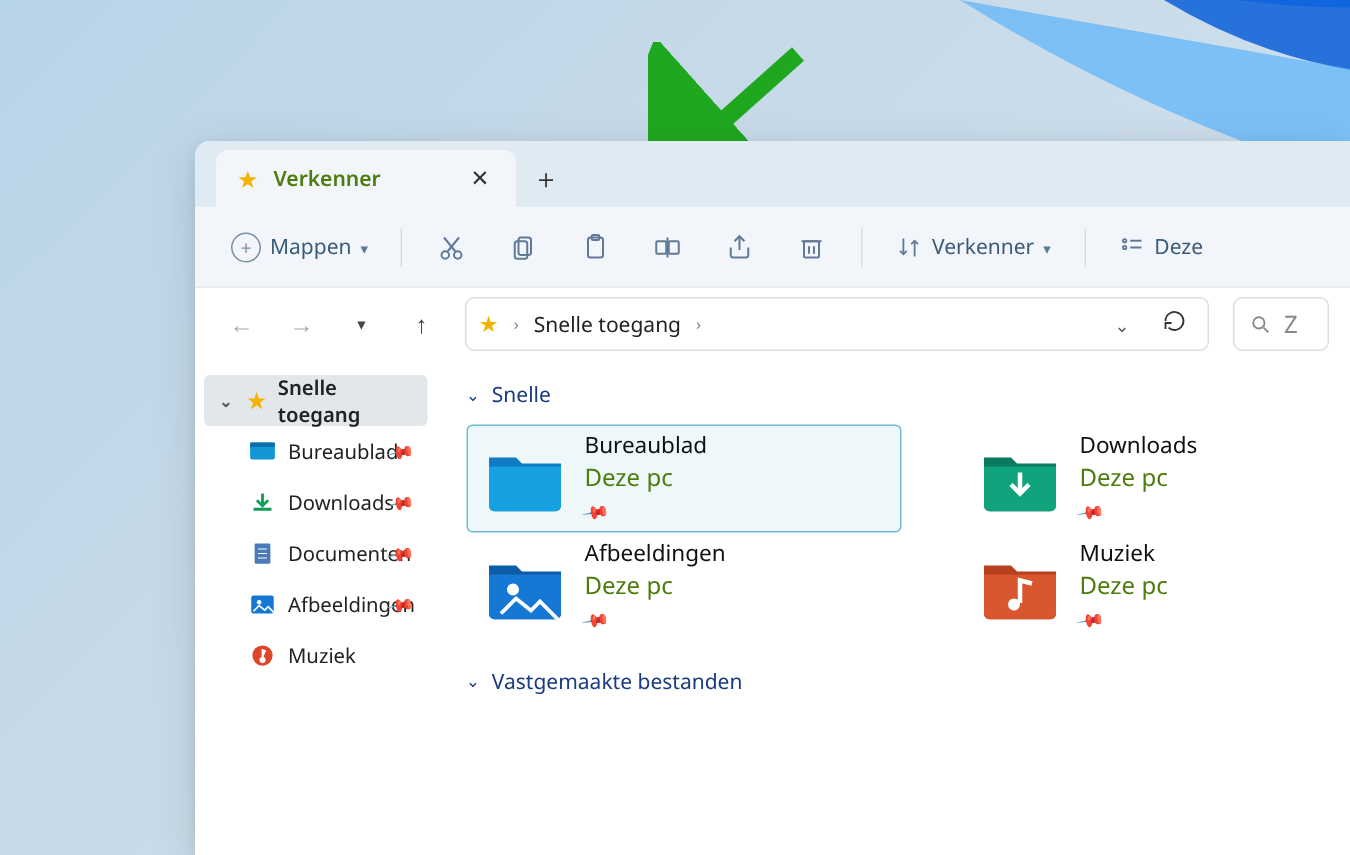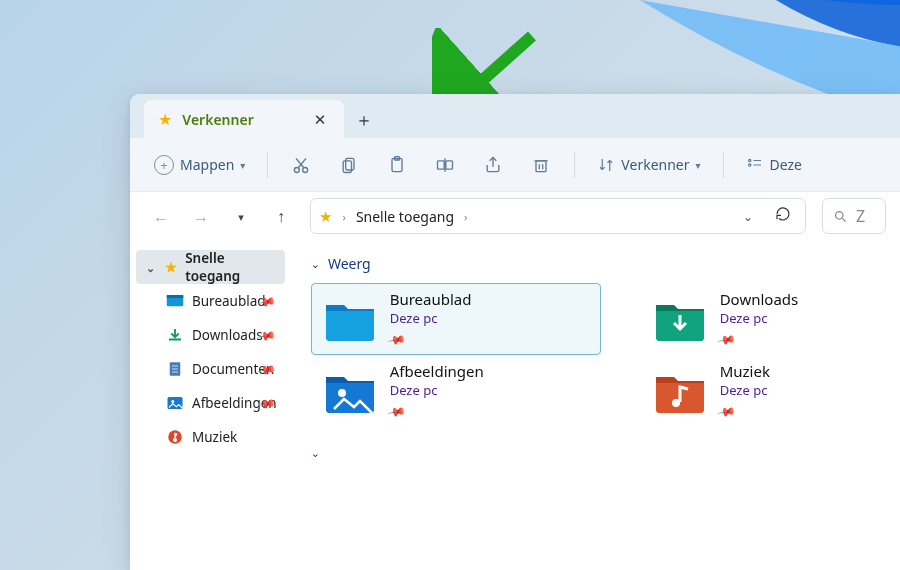--- a/index.html
+++ b/index.html
@@ -65,21 +65,21 @@
   .section-hdr .sc { font-size: 11px; color: #1a3b80; }
   .folder-row { display:flex; gap: 40px; }
   .folder-card {
     width: 290px; height: 72px; display: flex; align-items: center; gap: 14px;
     padding: 8px 12px; border-radius: 4px; border: 1px solid transparent;
   }
   .folder-card.selected { border: 1px solid #6fbad0; background: #eef8fb; }
   .folder-icon { width: 52px; height: 44px; position: relative; }
   .folder-icon svg { width: 100%; height: 100%; }
   .folder-meta .title { font-size: 15px; color: #111; }
-  .folder-meta .sub { font-size: 13px; color: #4c1d95; }
+  .folder-meta .sub { font-size: 16px; color: #4d7c0f; }
   .folder-meta .pin { color: #888; font-size: 12px; transform: rotate(35deg); display: inline-block; margin-top: 2px;}
   .icon-mini { width: 18px; height: 16px; }
   
   .annot-arrow { position: absolute; left: 432px; top: 28px; width: 110px; height: 90px; pointer-events: none; }
 </style>
 </head>
 <body>
 
 <div class="bg-swoosh">
   <svg viewBox="0 0 340 280">
@@ -258,21 +258,21 @@
             <circle cx="12" cy="10" r="9" fill="#e0452c"></circle>
             <path d="M10 14a2 2 0 1 0 0-0.1 M12 13V5l3 1" stroke="#fff" stroke-width="1.6" fill="#fff"></path>
           </svg>
         <span>Muziek</span>
       </div>
     </div>
 
     <div class="main">
       <div class="section-hdr">
         <span class="sc">⌄</span>
-        <span>Weerg</span>
+        <span>Snelle</span>
       </div>
 
       <div class="folder-row">
         <div class="folder-card selected">
           <div class="folder-icon">
             <svg viewBox="0 0 52 44">
                 <path d="M2 8h18l4 4h26v28a4 4 0 0 1-4 4H6a4 4 0 0 1-4-4Z" fill="#0e7bc2"></path>
                 <path d="M2 14h48v26a4 4 0 0 1-4 4H6a4 4 0 0 1-4-4Z" fill="#16a2e0"></path>
               </svg>
           </div>
@@ -326,17 +326,18 @@
           <div class="folder-meta">
             <div class="title">Muziek</div>
             <div class="sub">Deze pc</div>
             <span class="pin">📌</span>
           </div>
         </div>
       </div>
 
       <div class="section-hdr" style="margin-top:18px">
         <span class="sc">⌄</span>
+        <span>Vastgemaakte bestanden</span>
       </div>
     </div>
 
   </div>
 </div>
 
 </body></html>

